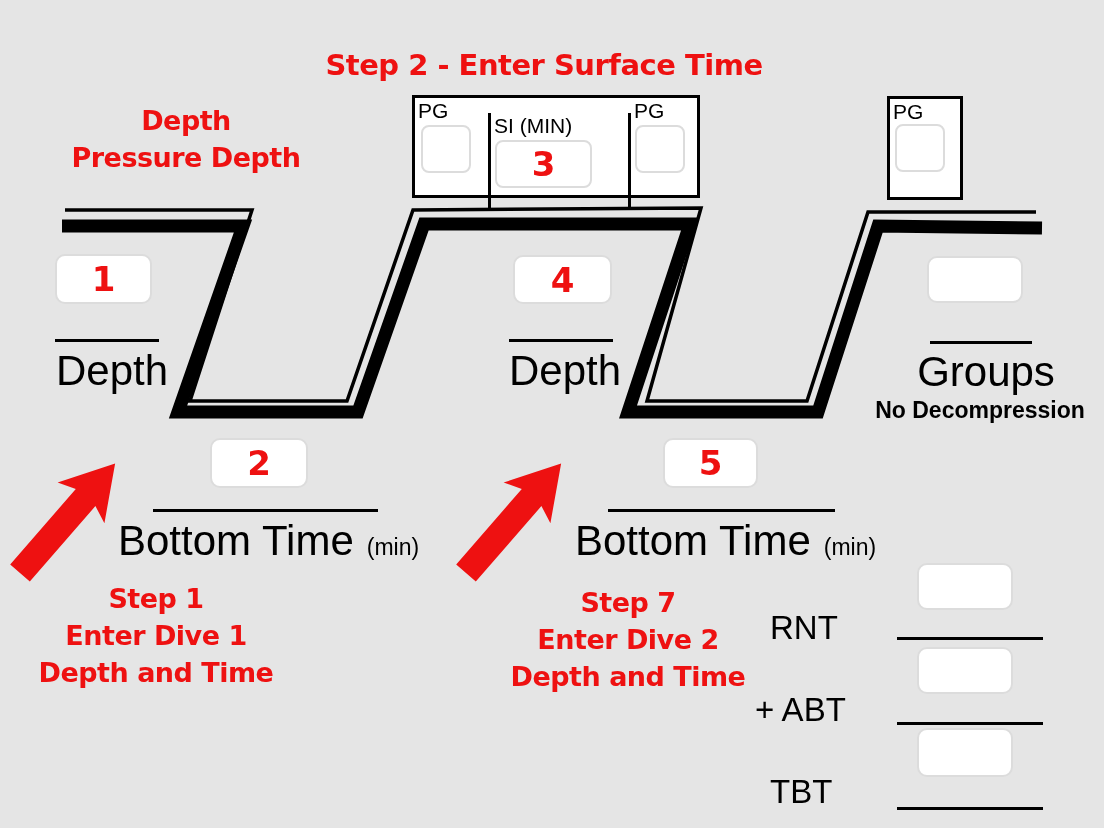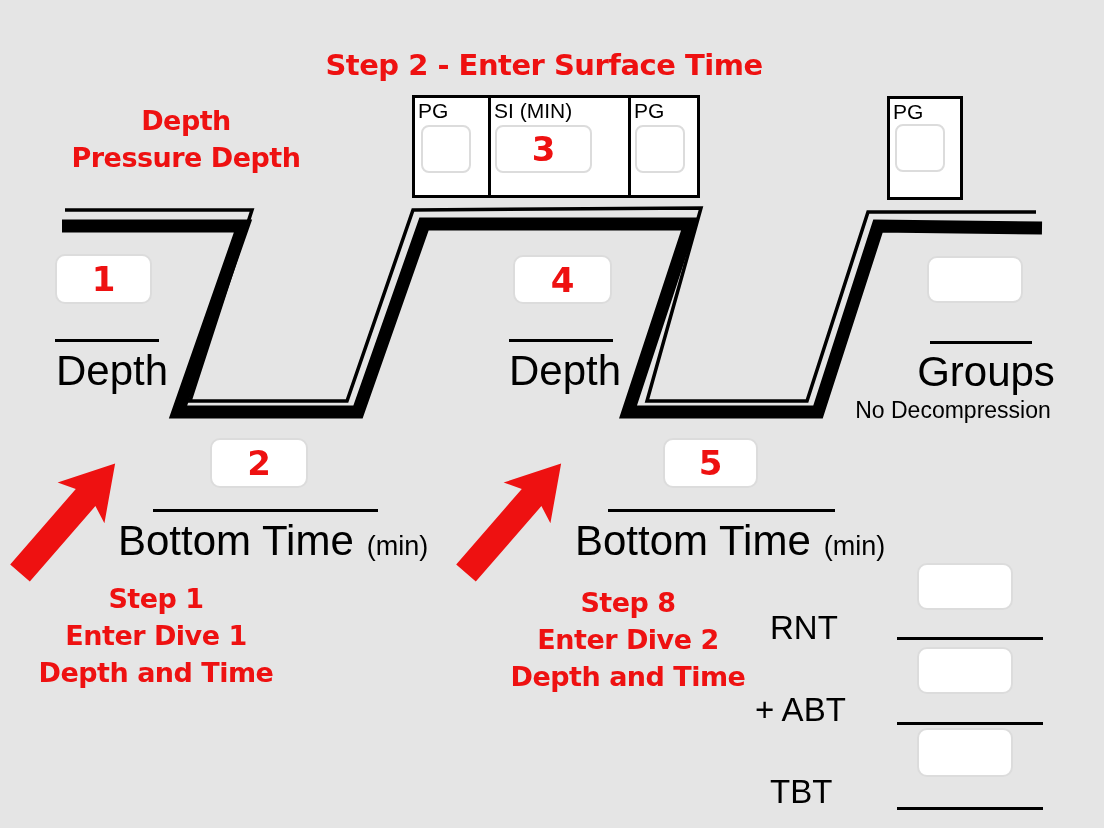--- a/index.html
+++ b/index.html
@@ -14,40 +14,40 @@
     font-family:"DejaVu Sans","Liberation Sans",sans-serif;
     font-weight:bold;letter-spacing:-0.5px;
   }
   .title{font-size:29px;}
   .note{font-size:27px;line-height:37px;}
   
   .blabel{position:absolute;color:#000;font-family:"Liberation Sans",sans-serif;white-space:nowrap;}
   .big{font-size:42px;}
   .mid{font-size:33px;}
   .small{font-size:23px;}
-  .unit{font-size:27px;margin-left:13px;}
+  .unit{font-size:23px;margin-left:13px;}
   .ctr{text-align:center;}
   .rgt{text-align:left;}
   
   .uline{position:absolute;height:3px;background:#000;}
   
   .ibox{
     position:absolute;background:#fff;border:2px solid #dcdcdc;border-radius:10px;
     box-sizing:border-box;display:flex;align-items:center;justify-content:center;
     color:#ee1111;font-family:"DejaVu Sans","Liberation Sans",sans-serif;
     font-weight:bold;font-size:34px;
   }
   
   .pgtable{
     position:absolute;left:412px;top:95px;width:288px;height:103px;
     border:3px solid #000;box-sizing:border-box;display:flex;background:#fff;
   }
   .pgcell{position:relative;height:100%;box-sizing:border-box;}
   .pgcell.c1{width:73px;}
-  .pgcell.c2{width:143px;border-left:3px solid #000;border-right:3px solid #000;}
+  .pgcell.c2{width:143px;border-left:3px solid #000;border-right:3px solid #000;margin-top:15px;}
   .pgcell.c3{width:66px;}
   .pglabel{
     position:absolute;left:3px;top:1px;font-size:21px;color:#000;
     font-family:"Liberation Sans",sans-serif;white-space:nowrap;
   }
   .pgright{
     position:absolute;left:887px;top:96px;width:76px;height:104px;
     border:3px solid #000;box-sizing:border-box;background:#fff;
   }
 </style>
@@ -70,21 +70,21 @@
     <div>Pressure Depth</div>
   </div>
 
   <div class="rhead note" style="left:20px;top:580px;width:272px;">
     <div>Step 1</div>
     <div>Enter Dive 1</div>
     <div>Depth and Time</div>
   </div>
 
   <div class="rhead note" style="left:492px;top:584px;width:272px;">
-    <div>Step 8</div>
+    <div>Step 7</div>
     <div>Enter Dive 2</div>
     <div>Depth and Time</div>
   </div>
 
   <div class="pgtable">
     <div class="pgcell c1">
       <span class="pglabel">PG</span>
       <div class="ibox" style="left:6px;top:27px;width:50px;height:48px;border-radius:8px;"></div>
     </div>
     <div class="pgcell c2">
@@ -114,21 +114,21 @@
   <div class="uline" style="left:509px;top:339px;width:104px;"></div>
   <div class="blabel big ctr" style="left:495px;top:347px;width:140px;">Depth</div>
 
   <div class="ibox" style="left:663px;top:438px;width:95px;height:50px;">5</div>
   <div class="uline" style="left:608px;top:509px;width:227px;"></div>
   <div class="blabel big" style="left:575px;top:517px;"><span>Bottom Time</span><span class="unit">(min)</span></div>
 
   <div class="ibox" style="left:927px;top:256px;width:96px;height:47px;"></div>
   <div class="uline" style="left:930px;top:341px;width:102px;"></div>
   <div class="blabel big ctr" style="left:916px;top:348px;width:140px;">Groups</div>
-  <div class="blabel small ctr" style="left:828px;top:397px;width:250px;">No Decompression</div>
+  <div class="blabel small ctr" style="left:855px;top:397px;width:250px;font-weight:bold;">No Decompression</div>
 
   <div class="ibox" style="left:917px;top:563px;width:96px;height:47px;"></div>
   <div class="blabel mid rgt" style="left:770px;top:609px;width:120px;">RNT</div>
   <div class="uline" style="left:897px;top:637px;width:146px;"></div>
 
   <div class="ibox" style="left:917px;top:647px;width:96px;height:47px;"></div>
   <div class="blabel mid rgt" style="left:755px;top:691px;width:135px;">+ ABT</div>
   <div class="uline" style="left:897px;top:722px;width:146px;"></div>
 
   <div class="ibox" style="left:917px;top:728px;width:96px;height:49px;"></div>

